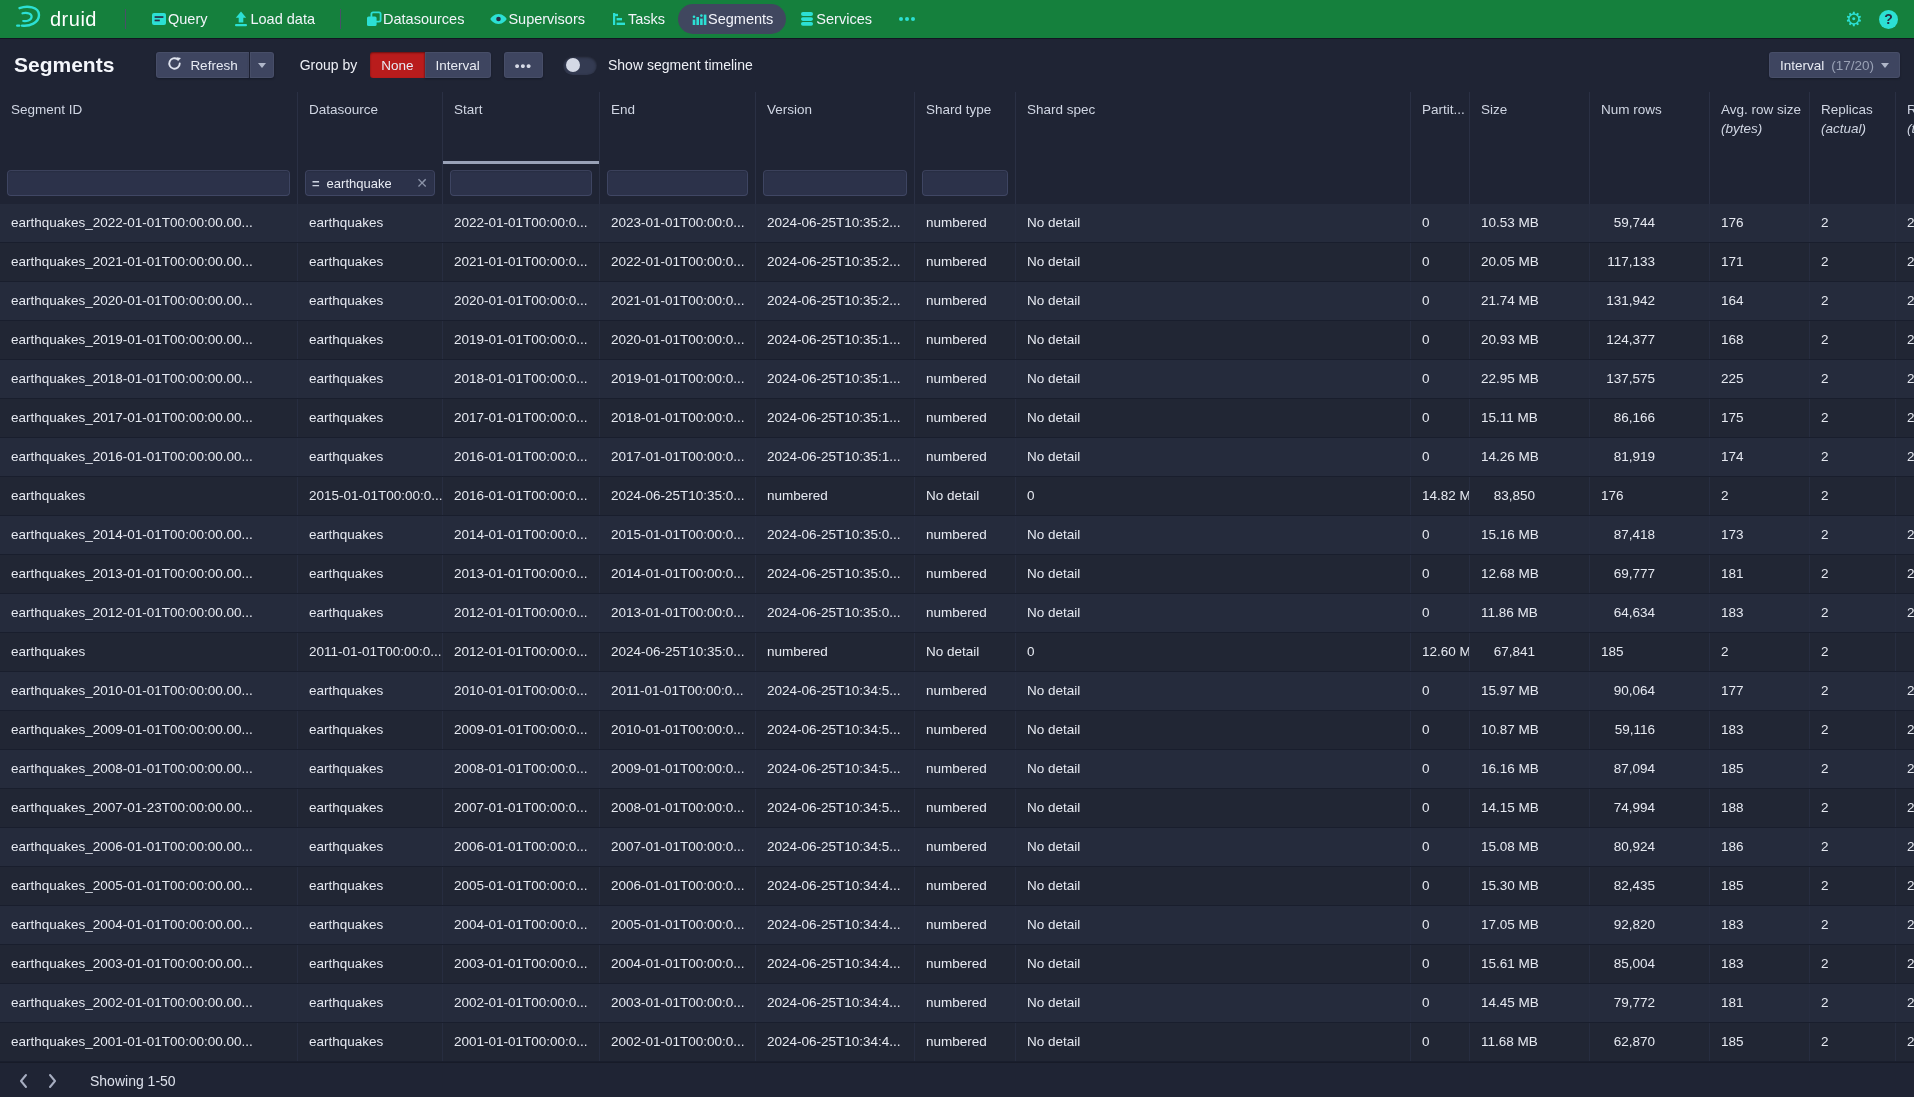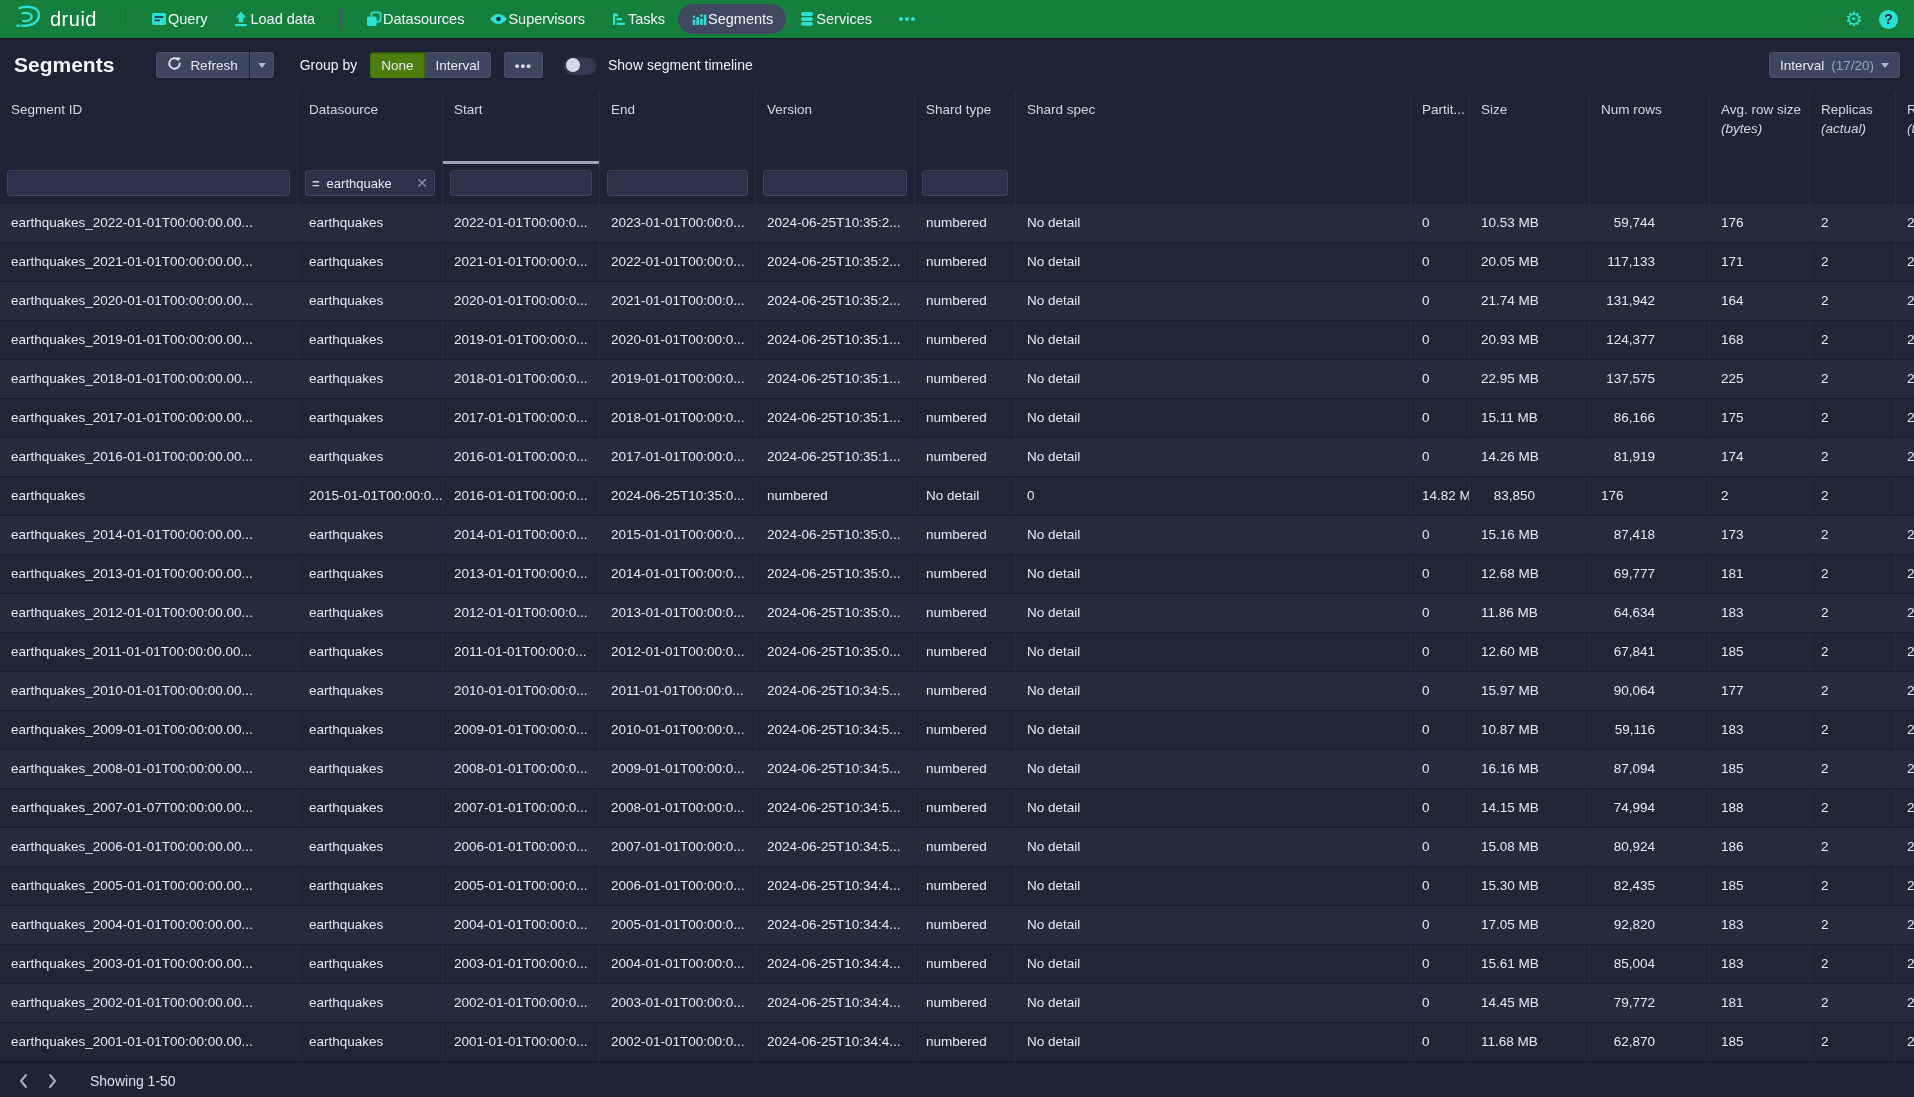--- a/index.html
+++ b/index.html
@@ -35,21 +35,21 @@
   .toolbar{
     position:absolute;top:38px;left:0;right:0;height:54px;
     display:flex;align-items:center;padding:0 14px;background:#1f2434;
   }
   .page-title{font-size:21px;font-weight:bold;color:#f4f6fb;margin-right:42px;}
   .btn{
     height:26px;background:#3e4560;border-radius:3px;color:#e8ebf3;font-size:13.5px;
     display:inline-flex;align-items:center;padding:0 11px;cursor:pointer;white-space:nowrap;
     box-shadow:0 1px 2px rgba(12,16,28,.45), inset 0 0 0 1px rgba(255,255,255,.05);
   }
-  .btn.dark{background:#4d7c0f;box-shadow:inset 0 1px 2px rgba(0,0,0,.45);}
+  .btn.dark{background:#b91c1c;box-shadow:inset 0 1px 2px rgba(0,0,0,.45);}
   .split{display:inline-flex;margin-right:26px;}
   .split .main{border-radius:3px 0 0 3px;gap:8px;}
   .split .caret-part{border-radius:0 3px 3px 0;border-left:1px solid rgba(14,17,30,.7);padding:0 8px;}
   .caret{width:0;height:0;border-left:4.5px solid transparent;border-right:4.5px solid transparent;border-top:5px solid #b0b7c9;}
   .groupby-label{font-size:14px;color:#eef0f6;margin-right:13px;}
   .btn-group{display:inline-flex;margin-right:13px;}
   .btn-group .btn:first-child{border-radius:3px 0 0 3px;}
   .btn-group .btn:last-child{border-radius:0 3px 3px 0;}
   .dots-btn{margin-right:20px;letter-spacing:1px;color:#d6dae6;font-weight:bold;}
   .switch{width:34px;height:19px;border-radius:10px;background:#343b52;position:relative;cursor:pointer;
@@ -434,21 +434,20 @@
         <div class="cell">numbered</div>
         <div class="cell">No detail</div>
         <div class="cell">0</div>
         <div class="cell">11.86 MB</div>
         <div class="cell"><span class="nr">64,634</span></div>
         <div class="cell">183</div>
         <div class="cell">2</div>
         <div class="cell">2</div>
       </div>
       <div class="grid row">
-        <div class="cell">earthquakes_2011-01-01T00:00:00.00...</div>
         <div class="cell">earthquakes</div>
         <div class="cell">2011-01-01T00:00:0...</div>
         <div class="cell">2012-01-01T00:00:0...</div>
         <div class="cell">2024-06-25T10:35:0...</div>
         <div class="cell">numbered</div>
         <div class="cell">No detail</div>
         <div class="cell">0</div>
         <div class="cell">12.60 MB</div>
         <div class="cell"><span class="nr">67,841</span></div>
         <div class="cell">185</div>
@@ -494,21 +493,21 @@
         <div class="cell">numbered</div>
         <div class="cell">No detail</div>
         <div class="cell">0</div>
         <div class="cell">16.16 MB</div>
         <div class="cell"><span class="nr">87,094</span></div>
         <div class="cell">185</div>
         <div class="cell">2</div>
         <div class="cell">2</div>
       </div>
       <div class="grid row">
-        <div class="cell">earthquakes_2007-01-07T00:00:00.00...</div>
+        <div class="cell">earthquakes_2007-01-23T00:00:00.00...</div>
         <div class="cell">earthquakes</div>
         <div class="cell">2007-01-01T00:00:0...</div>
         <div class="cell">2008-01-01T00:00:0...</div>
         <div class="cell">2024-06-25T10:34:5...</div>
         <div class="cell">numbered</div>
         <div class="cell">No detail</div>
         <div class="cell">0</div>
         <div class="cell">14.15 MB</div>
         <div class="cell"><span class="nr">74,994</span></div>
         <div class="cell">188</div>

